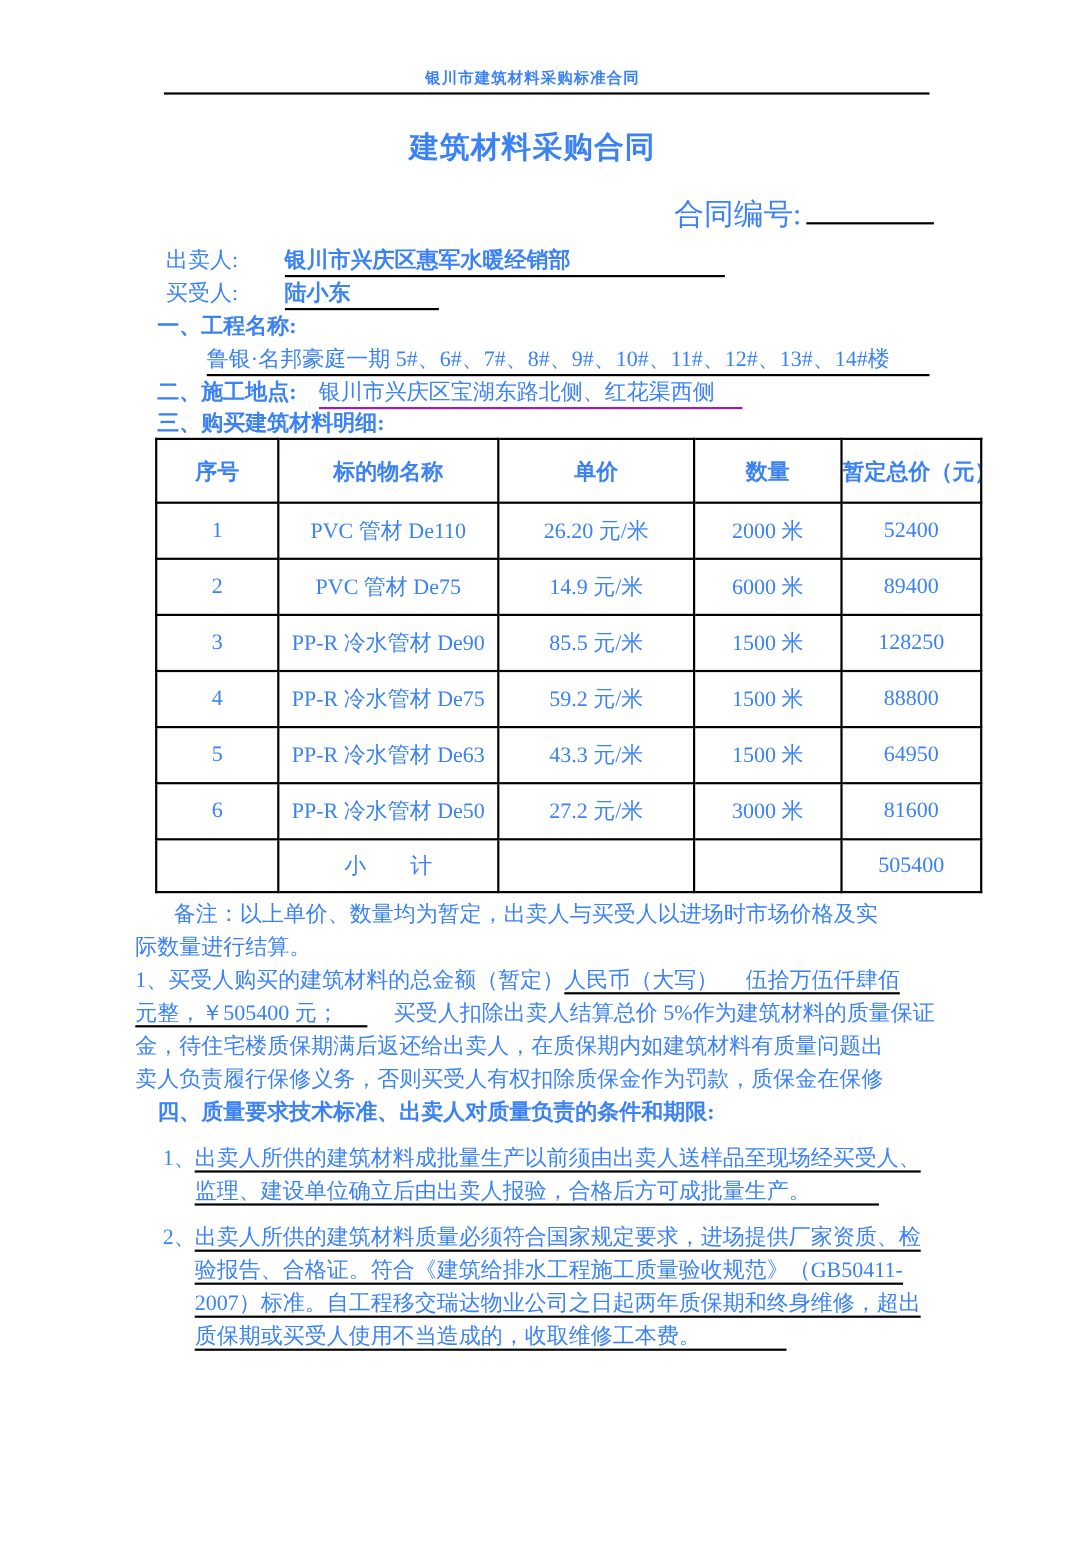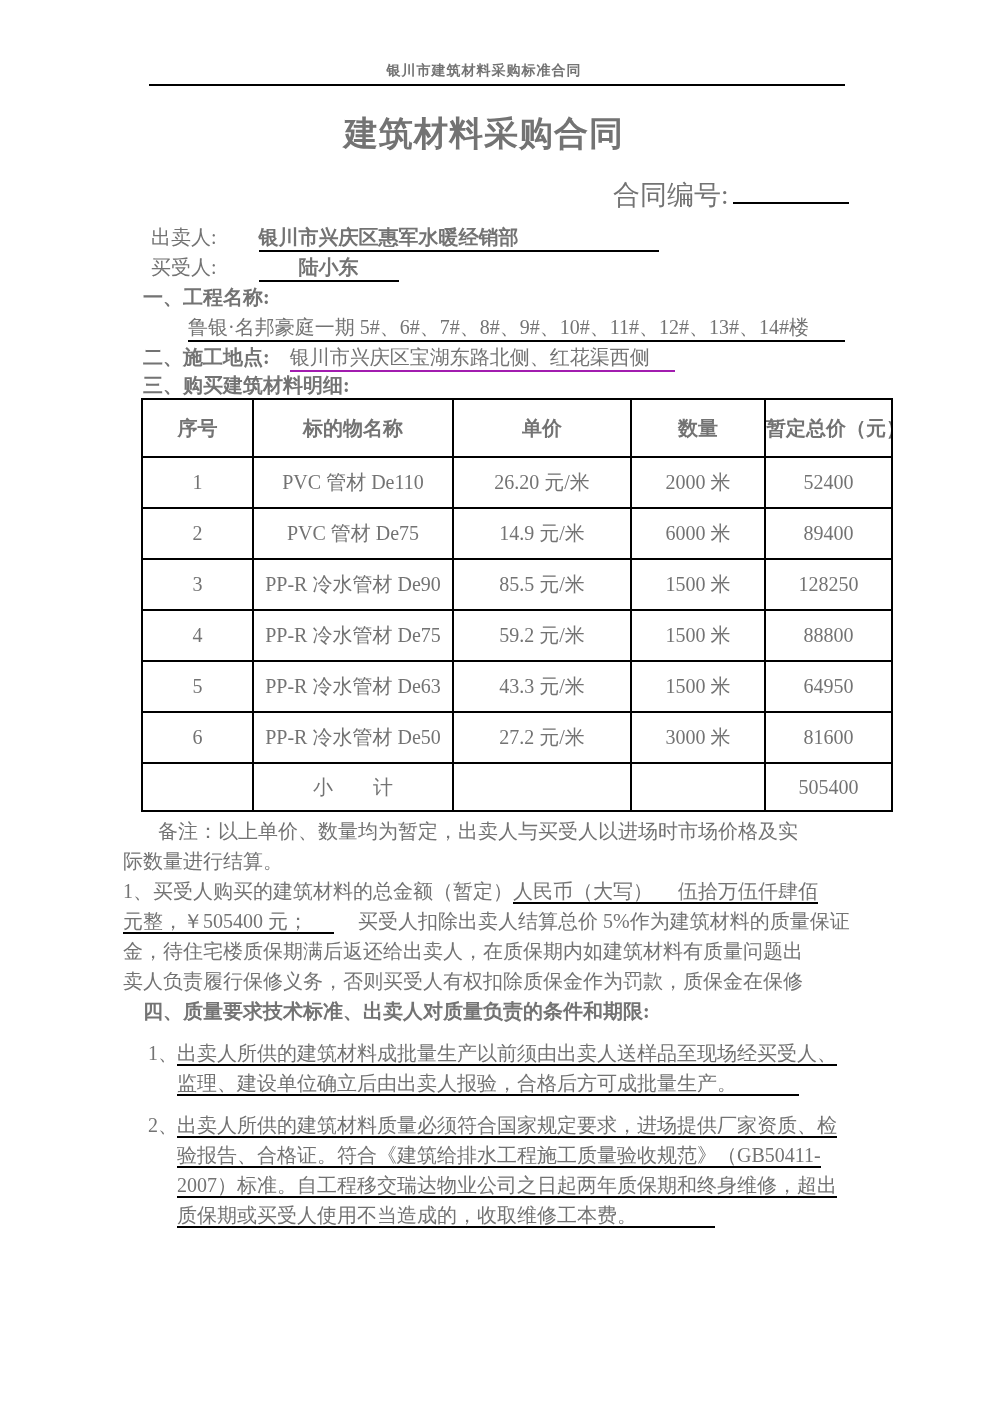--- a/index.html
+++ b/index.html
@@ -1,21 +1,21 @@
 <!DOCTYPE html>
 <html><head>
 <meta charset="utf-8">
 <style>
   html,body { margin:0; padding:0; background:#e8e8e8; }
   .page {
     position:relative;
     width:993px; height:1404px;
     margin:0 auto;
     background:#ffffff;
-    color:#737373;
+    color:#3b82f6;
     font-family:"Liberation Serif","DejaVu Serif",serif;
     font-size:20px;
     overflow:hidden;
   }
   .content { margin-left:123px; width:722px; }
 
   .doc-header {
     padding-top:62px;
     text-align:center;
     font-size:14px;
@@ -25,21 +25,21 @@
   }
   .header-rule {
     margin-left:26px;
     width:696px;
     border-top:2px solid #000;
     height:0;
   }
   .doc-title {
     margin-top:30px;
     text-align:center;
-    font-size:34px;
+    font-size:27px;
     font-weight:bold;
     line-height:36px;
     letter-spacing:1px;
   }
   .contract-no {
     margin-top:28px;
     height:30px; line-height:30px;
     padding-left:490px;
     font-size:27px;
     white-space:nowrap;
@@ -58,21 +58,21 @@
   .party-row { padding-left:28px; }
   .party-value {
     display:inline-block;
     margin-left:42px;
     font-weight:bold;
     border-bottom:2px solid #000;
     line-height:26px;
     vertical-align:bottom;
   }
   .party-value.seller { width:400px; }
-  .party-value.buyer  { width:140px;text-align:center; }
+  .party-value.buyer  { width:140px; }
 
   .preamble .line { padding-left:28px; }
   .preamble .first { text-indent:48px; }
 
   .sec-heading { padding-left:20px; font-weight:bold; }
 
   .proj-line { padding-left:65px; }
   .proj-line .u-block {
     display:inline-block;
     width:657px;

